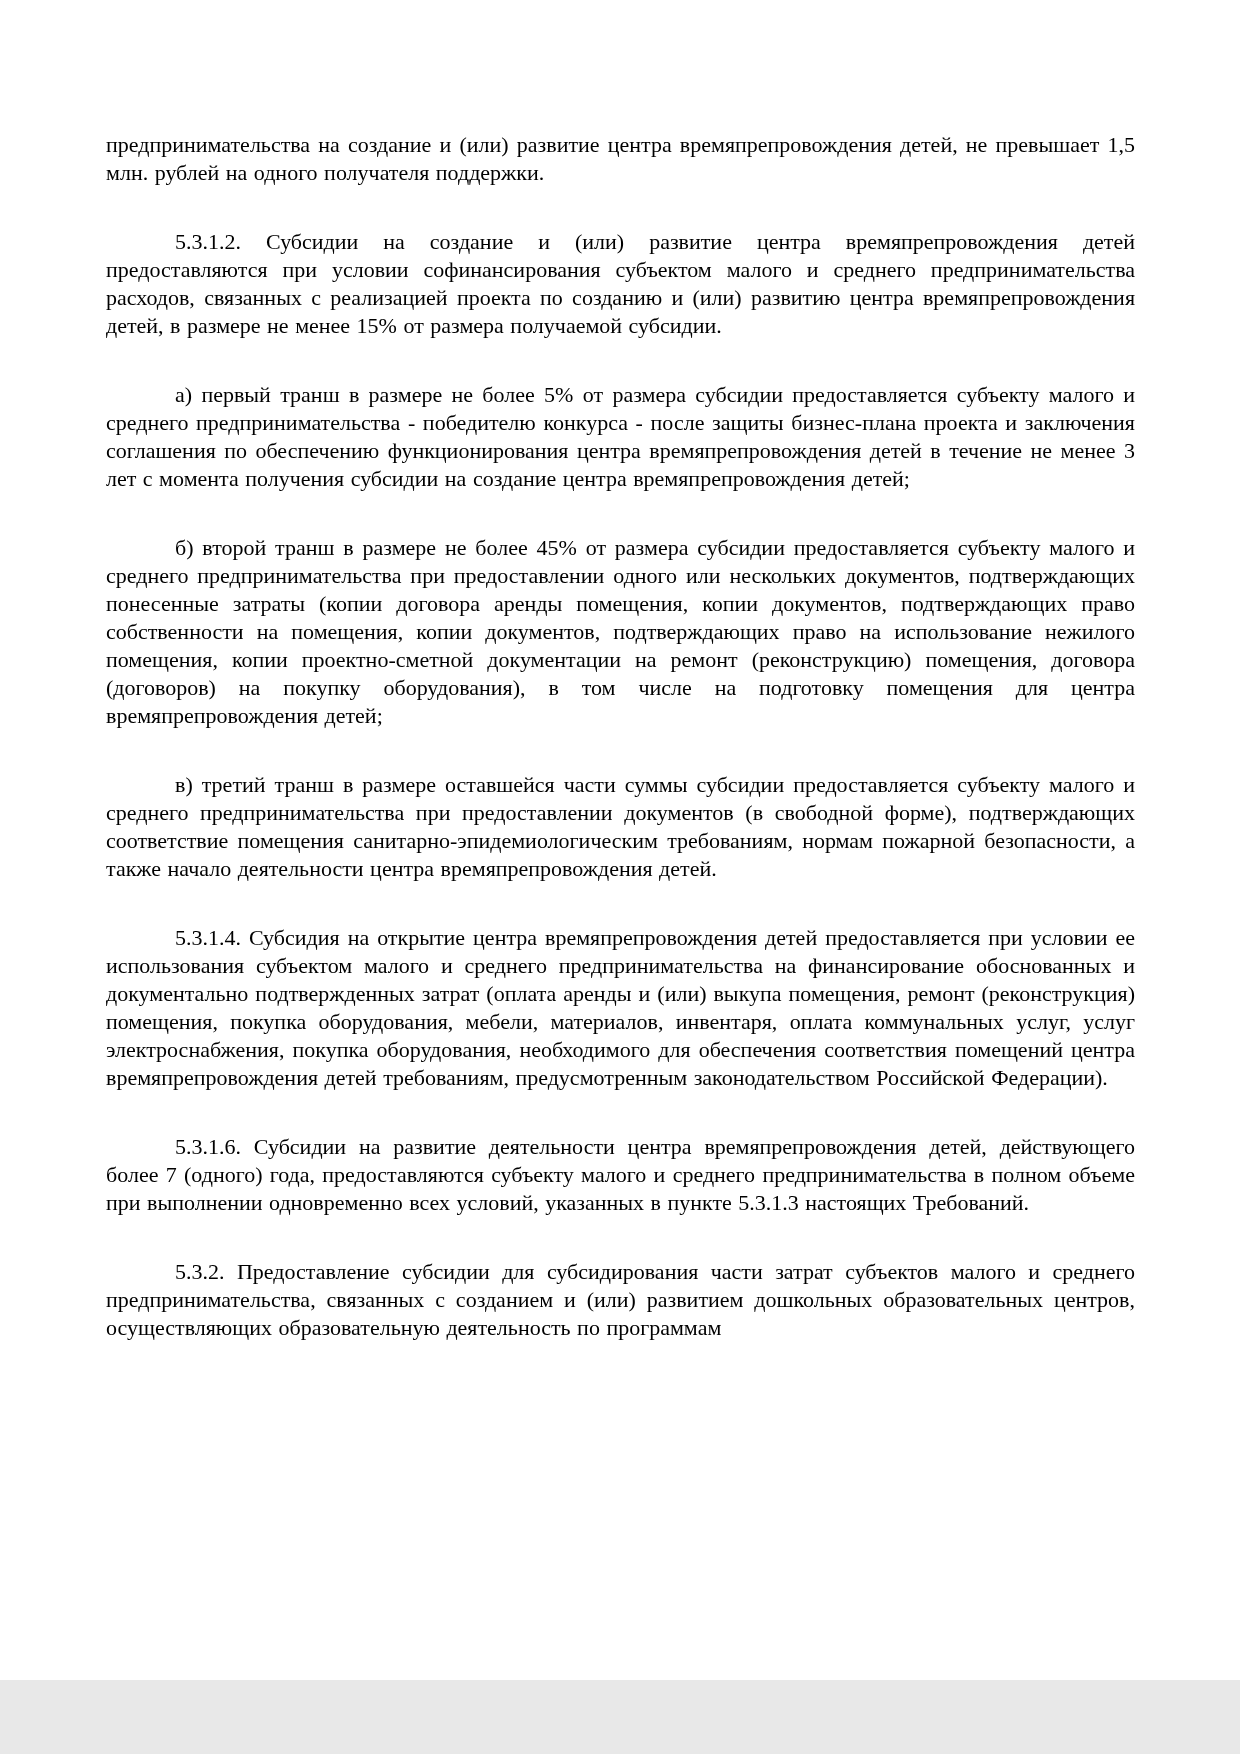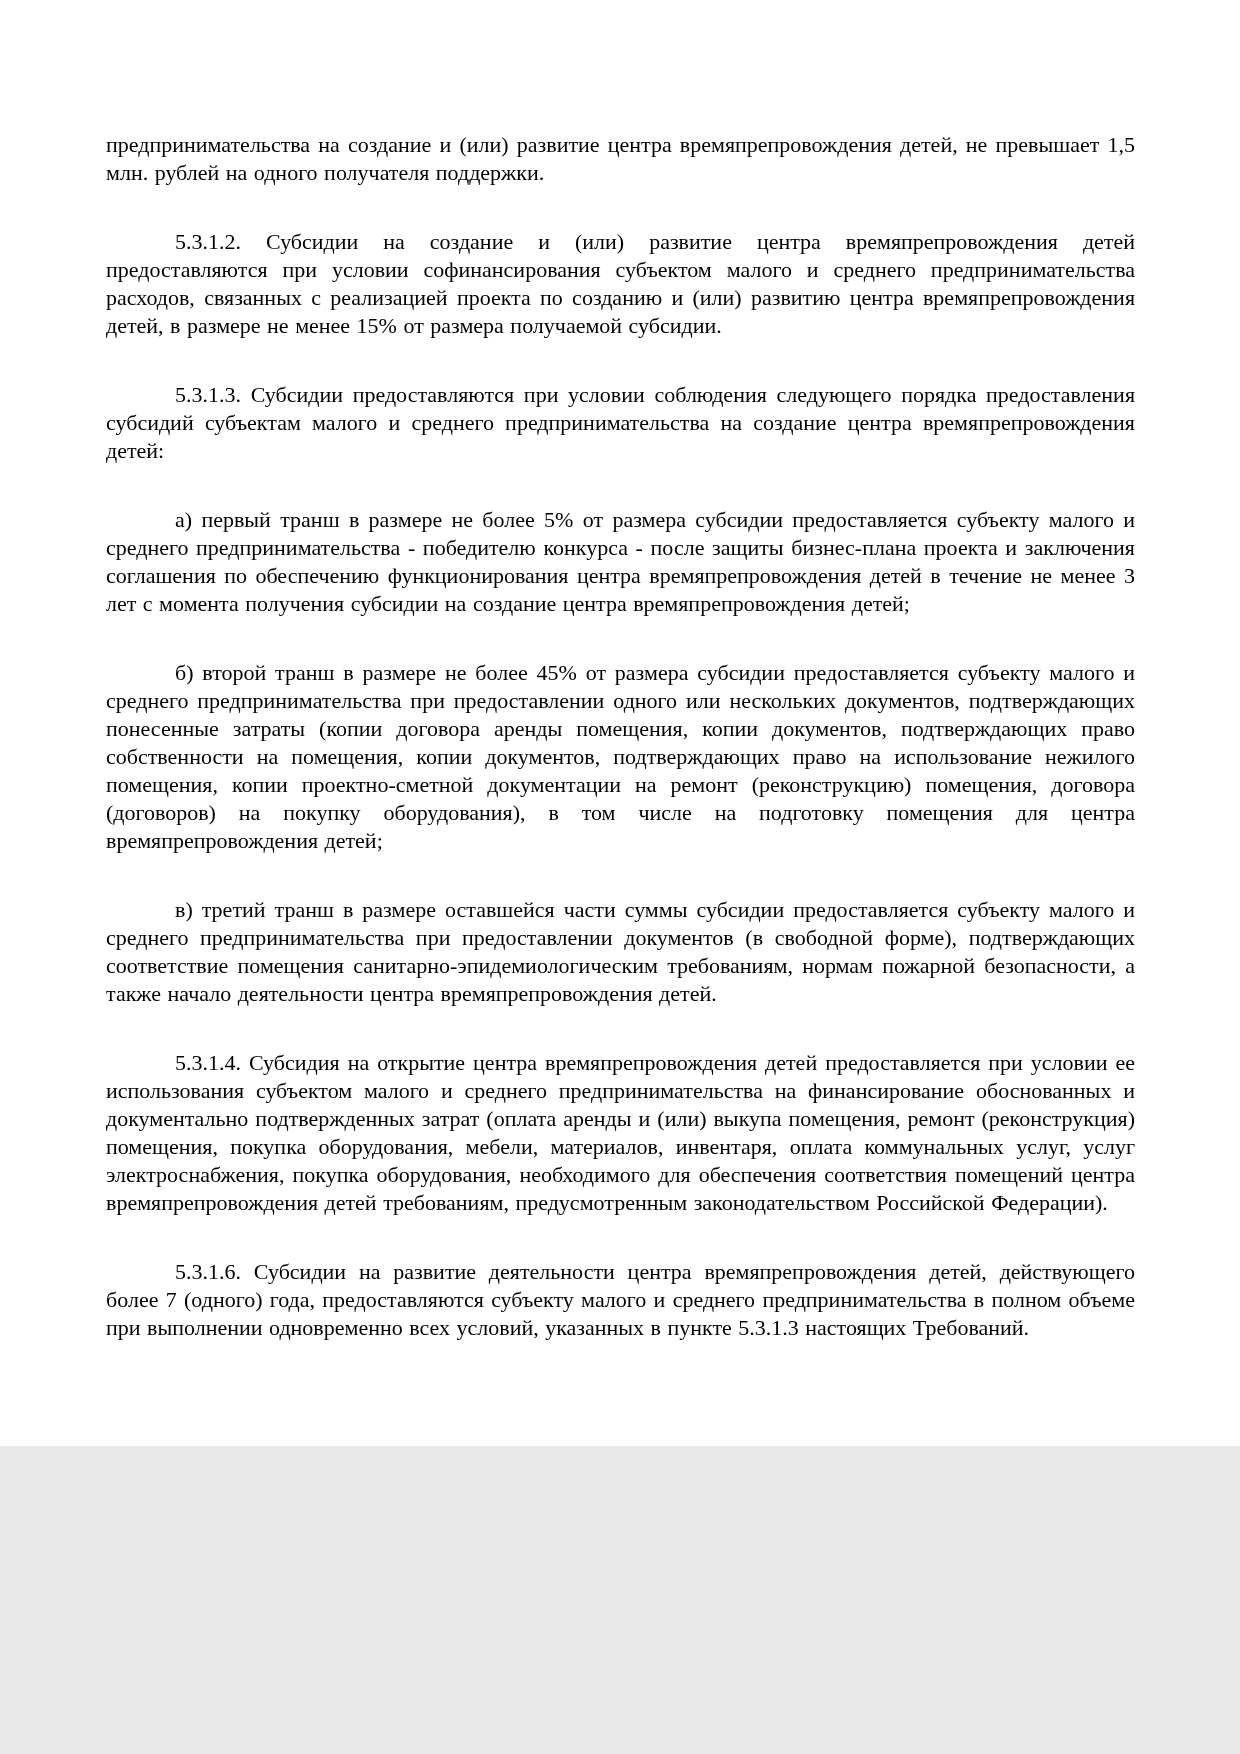--- a/index.html
+++ b/index.html
@@ -3,21 +3,21 @@
 <meta charset="utf-8">
 <style>
   html, body {
     margin: 0;
     padding: 0;
     background: #e8e8e8;
   }
   .page {
     position: relative;
     width: 1240px;
-    height: 1446px;
+    height: 1680px;
     margin: 0 auto;
     background: #ffffff;
     box-sizing: border-box;
     padding: 131px 105px 0 106px;
     overflow: hidden;
   }
   .doc-body {
     width: 100%;
   }
   p.para {
@@ -34,20 +34,20 @@
     text-indent: 0;
   }
 </style>
 </head>
 <body>
 
 <div class="page">
   <div class="doc-body">
     <p class="para continuation">предпринимательства на создание и (или) развитие центра времяпрепровождения детей, не превышает 1,5 млн. рублей на одного получателя поддержки.</p>
     <p class="para">5.3.1.2. Субсидии на создание и (или) развитие центра времяпрепровождения детей предоставляются при условии софинансирования субъектом малого и среднего предпринимательства расходов, связанных с реализацией проекта по созданию и (или) развитию центра времяпрепровождения детей, в размере не менее 15% от размера получаемой субсидии.</p>
-    <p class="para">5.3.1.3. Субсидии предоставляются при условии соблюдения следующего порядка предоставления субсидий субъектам малого и среднего предпринимательства на создание центра времяпрепровождения детей:</p>
     <p class="para">а) первый транш в размере не более 5% от размера субсидии предоставляется субъекту малого и среднего предпринимательства - победителю конкурса - после защиты бизнес-плана проекта и заключения соглашения по обеспечению функционирования центра времяпрепровождения детей в течение не менее 3 лет с момента получения субсидии на создание центра времяпрепровождения детей;</p>
     <p class="para">б) второй транш в размере не более 45% от размера субсидии предоставляется субъекту малого и среднего предпринимательства при предоставлении одного или нескольких документов, подтверждающих понесенные затраты (копии договора аренды помещения, копии документов, подтверждающих право собственности на помещения, копии документов, подтверждающих право на использование нежилого помещения, копии проектно-сметной документации на ремонт (реконструкцию) помещения, договора (договоров) на покупку оборудования), в том числе на подготовку помещения для центра времяпрепровождения детей;</p>
     <p class="para">в) третий транш в размере оставшейся части суммы субсидии предоставляется субъекту малого и среднего предпринимательства при предоставлении документов (в свободной форме), подтверждающих соответствие помещения санитарно-эпидемиологическим требованиям, нормам пожарной безопасности, а также начало деятельности центра времяпрепровождения детей.</p>
     <p class="para">5.3.1.4. Субсидия на открытие центра времяпрепровождения детей предоставляется при условии ее использования субъектом малого и среднего предпринимательства на финансирование обоснованных и документально подтвержденных затрат (оплата аренды и (или) выкупа помещения, ремонт (реконструкция) помещения, покупка оборудования, мебели, материалов, инвентаря, оплата коммунальных услуг, услуг электроснабжения, покупка оборудования, необходимого для обеспечения соответствия помещений центра времяпрепровождения детей требованиям, предусмотренным законодательством Российской Федерации).</p>
     <p class="para">5.3.1.6. Субсидии на развитие деятельности центра времяпрепровождения детей, действующего более 7 (одного) года, предоставляются субъекту малого и среднего предпринимательства в полном объеме при выполнении одновременно всех условий, указанных в пункте 5.3.1.3 настоящих Требований.</p>
+    <p class="para">5.3.2. Предоставление субсидии для субсидирования части затрат субъектов малого и среднего предпринимательства, связанных с созданием и (или) развитием дошкольных образовательных центров, осуществляющих образовательную деятельность по программам</p>
   </div>
 </div>
 
 </body></html>

